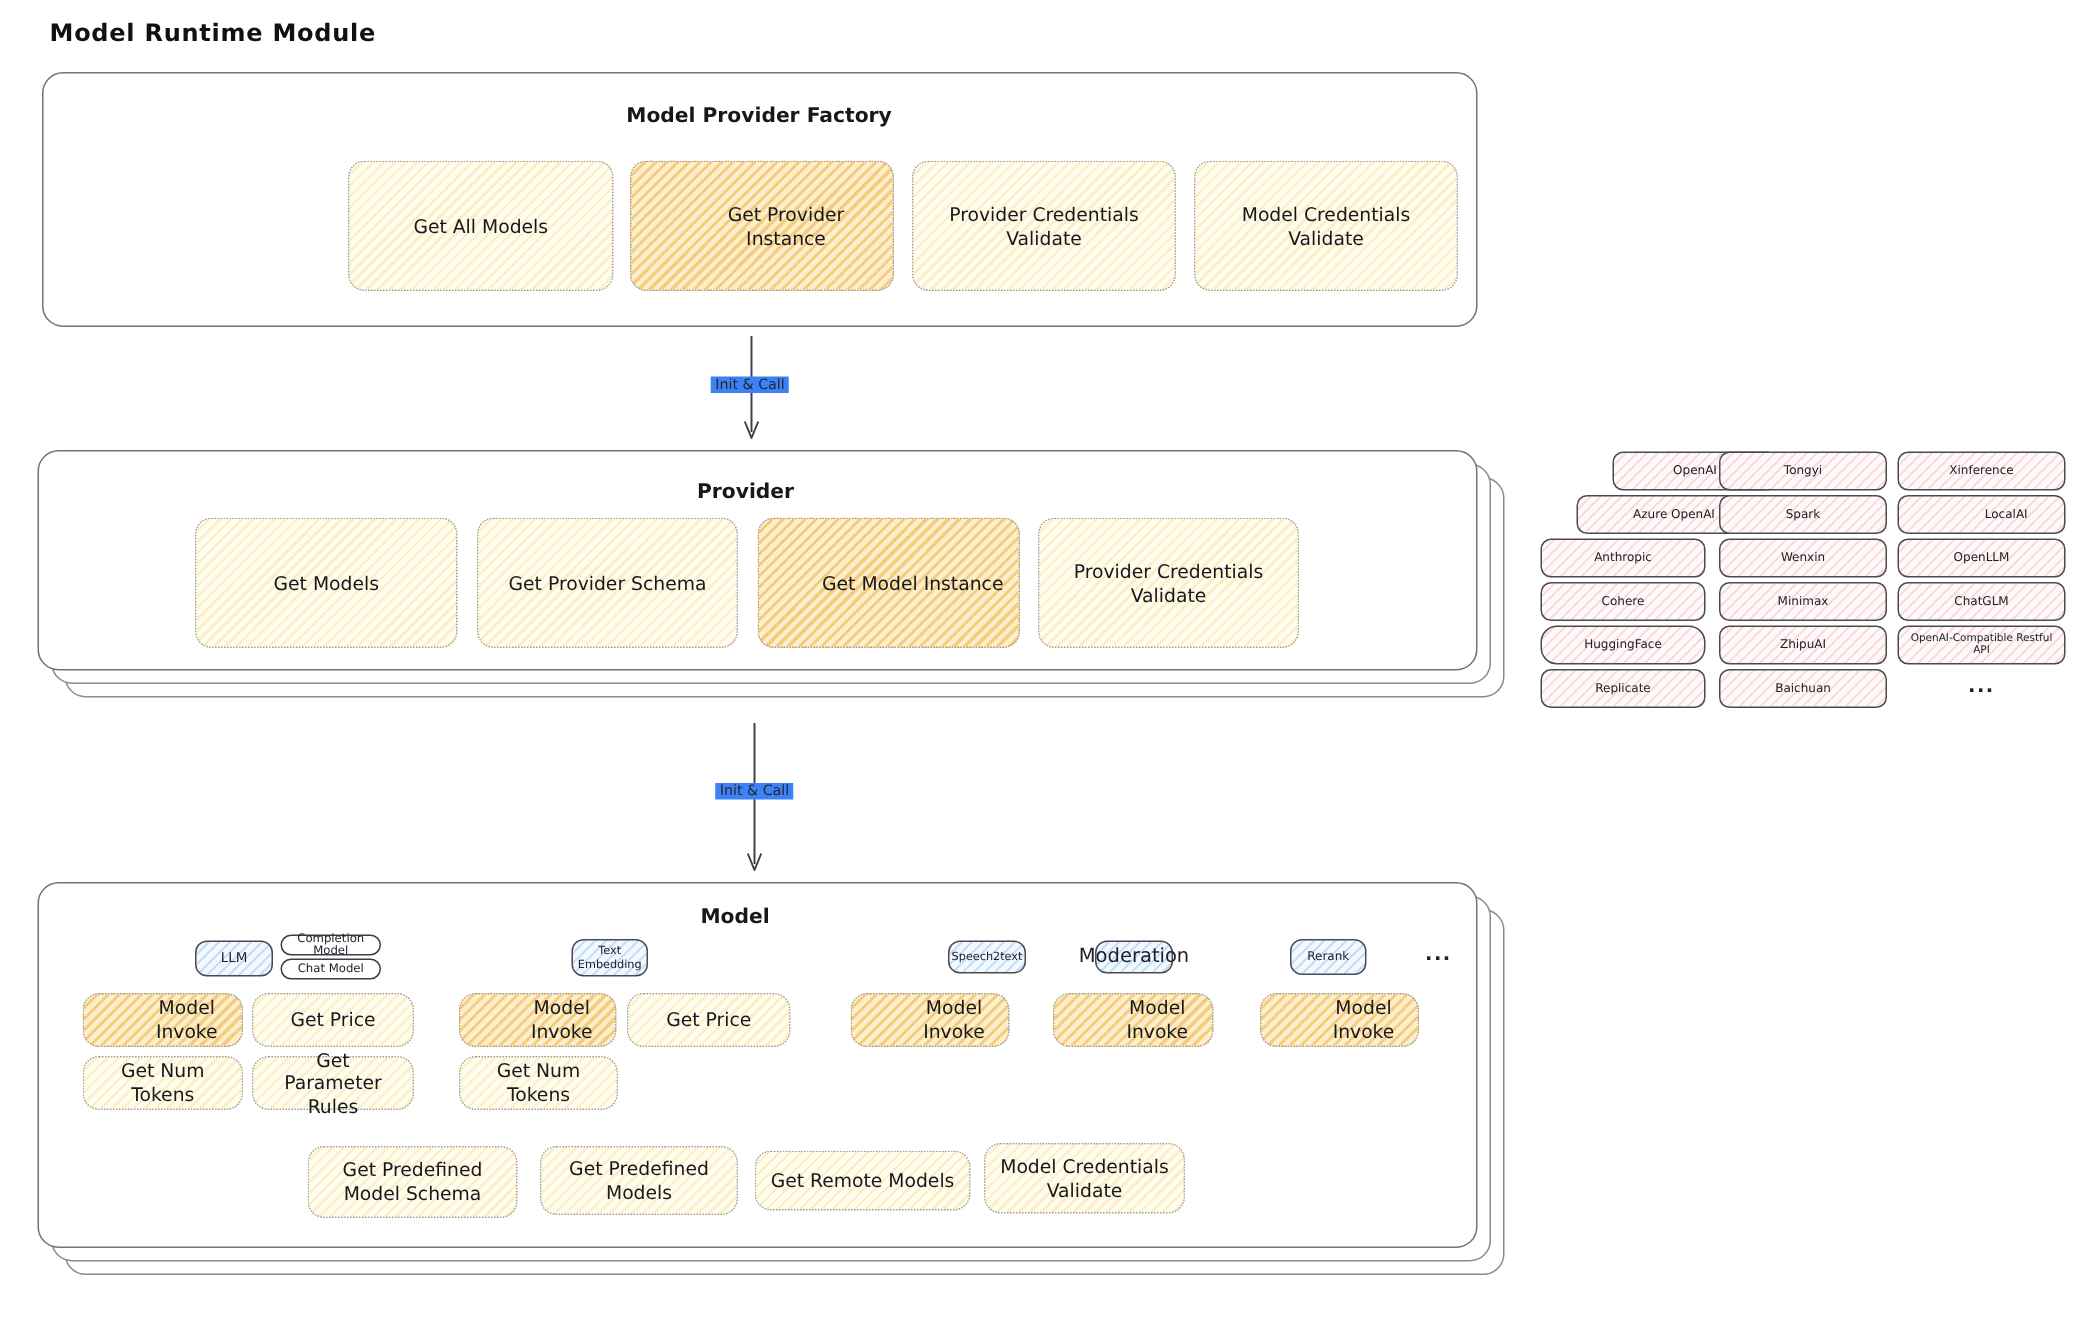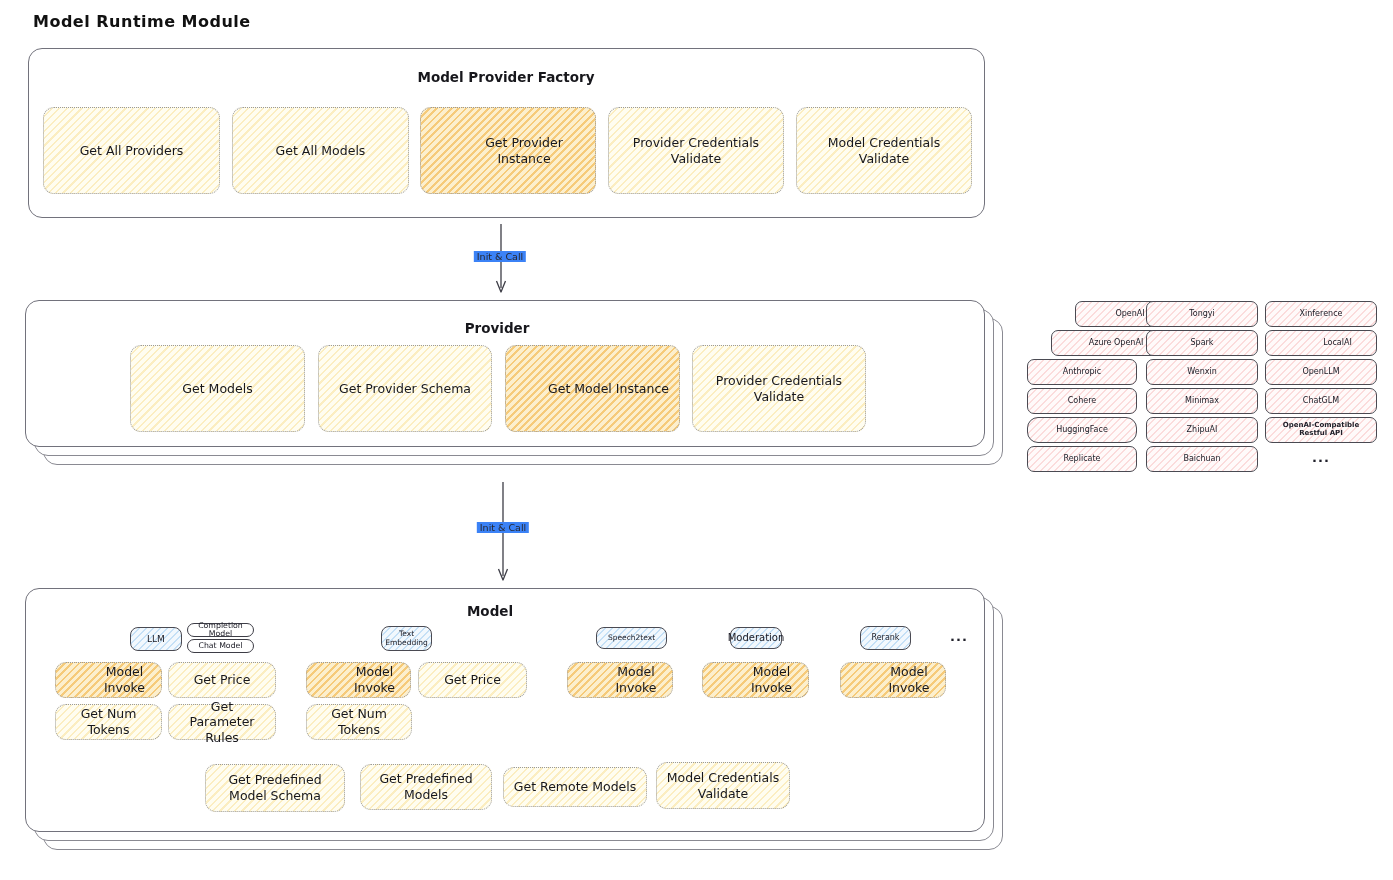--- a/index.html
+++ b/index.html
@@ -61,21 +61,20 @@
 </head>
 <body>
 
 <div id="canvas">
 
   <div class="abs page-title" style="left:33px; top:12px;">Model Runtime Module</div>
 
   <div class="bigbox" style="left:28px; top:48px; width:957px; height:170px;"></div>
   <div class="bigbox-title" style="left:506px; top:69px;">Model Provider Factory</div>
 
-  <div class="ybox" style="left:43px;  top:107px; width:177px; height:87px;">Get All Providers</div>
   <div class="ybox" style="left:232px; top:107px; width:177px; height:87px;">Get All Models</div>
   <div class="ybox hi" style="left:420px; top:107px; width:176px; height:87px;">Get Provider Instance</div>
   <div class="ybox" style="left:608px; top:107px; width:176px; height:87px;">Provider Credentials Validate</div>
   <div class="ybox" style="left:796px; top:107px; width:176px; height:87px;">Model Credentials Validate</div>
 
   <svg class="arrow-svg" style="left:493px; top:224px; width:16px; height:72px;">
     <line x1="8" y1="0" x2="8" y2="64" stroke="#3d3d46" stroke-width="1.3"></line>
     <path d="M3.5 57 L8 68 L12.5 57" fill="none" stroke="#3d3d46" stroke-width="1.3" stroke-linejoin="round"></path>
   </svg>
   <div class="arrow-label" style="left:500px; top:251px;">Init &amp; Call</div>
@@ -101,21 +100,21 @@
   <div class="pbox" style="left:1146px; top:330px; width:112px; height:26px;">Spark</div>
   <div class="pbox" style="left:1146px; top:359px; width:112px; height:26px;">Wenxin</div>
   <div class="pbox" style="left:1146px; top:388px; width:112px; height:26px;">Minimax</div>
   <div class="pbox" style="left:1146px; top:417px; width:112px; height:26px;">ZhipuAI</div>
   <div class="pbox" style="left:1146px; top:446px; width:112px; height:26px;">Baichuan</div>
 
   <div class="pbox" style="left:1265px; top:301px; width:112px; height:26px;">Xinference</div>
   <div class="pbox" style="left:1265px; top:330px; width:112px; height:26px;padding-left:36px;">LocalAI</div>
   <div class="pbox" style="left:1265px; top:359px; width:112px; height:26px;">OpenLLM</div>
   <div class="pbox" style="left:1265px; top:388px; width:112px; height:26px;">ChatGLM</div>
-  <div class="pbox" style="left:1265px; top:417px; width:112px; height:26px; font-size:7px;font-weight:bold;">OpenAI-Compatible Restful API</div>
+  <div class="pbox" style="left:1265px; top:417px; width:112px; height:26px; font-size:7px;">OpenAI-Compatible Restful API</div>
   <div class="more-dots" style="left:1312px; top:450px;">...</div>
 
   <svg class="arrow-svg" style="left:495px; top:482px; width:16px; height:102px;">
     <line x1="8" y1="0" x2="8" y2="94" stroke="#3d3d46" stroke-width="1.3"></line>
     <path d="M3.5 87 L8 98 L12.5 87" fill="none" stroke="#3d3d46" stroke-width="1.3" stroke-linejoin="round"></path>
   </svg>
   <div class="arrow-label" style="left:503px; top:522px;">Init &amp; Call</div>
 
   <div class="stack-layer" style="left:43px; top:606px; width:960px; height:244px;"></div>
   <div class="stack-layer" style="left:34px; top:597px; width:960px; height:244px;"></div>
@@ -128,24 +127,24 @@
   <div class="ybox hi" style="left:55px; top:662px; width:107px; height:36px;">Model Invoke</div>
   <div class="ybox" style="left:168px; top:662px; width:108px; height:36px;">Get Price</div>
   <div class="ybox" style="left:55px; top:704px; width:107px; height:36px;">Get Num Tokens</div>
   <div class="ybox" style="left:168px; top:704px; width:108px; height:36px;">Get Parameter Rules</div>
 
   <div class="bluetab" style="left:381px; top:626px; width:51px; height:25px; font-size:7.5px;">Text Embedding</div>
   <div class="ybox hi" style="left:306px; top:662px; width:105px; height:36px;">Model Invoke</div>
   <div class="ybox" style="left:418px; top:662px; width:109px; height:36px;">Get Price</div>
   <div class="ybox" style="left:306px; top:704px; width:106px; height:36px;">Get Num Tokens</div>
 
-  <div class="bluetab" style="left:596px; top:627px; width:71px; height:22px; font-size:7.5px;">Speech2text</div>
+  <div class="bluetab" style="left:632px; top:627px; width:52px; height:22px; font-size:7.5px;">Speech2text</div>
   <div class="ybox hi" style="left:567px; top:662px; width:106px; height:36px;">Model Invoke</div>
 
-  <div class="bluetab" style="left:730px; top:627px; width:52px; height:22px; font-size:10px;">Moderation</div>
+  <div class="bluetab" style="left:730px; top:627px; width:52px; height:22px; font-size:13px;">Moderation</div>
   <div class="ybox hi" style="left:702px; top:662px; width:107px; height:36px;">Model Invoke</div>
 
   <div class="bluetab" style="left:860px; top:626px; width:51px; height:24px; font-size:8px;">Rerank</div>
   <div class="ybox hi" style="left:840px; top:662px; width:106px; height:36px;">Model Invoke</div>
 
   <div class="more-dots" style="left:950px; top:629px;">...</div>
 
   <div class="ybox" style="left:205px; top:764px; width:140px; height:48px;">Get Predefined Model Schema</div>
   <div class="ybox" style="left:360px; top:764px; width:132px; height:46px;">Get Predefined Models</div>
   <div class="ybox" style="left:503px; top:767px; width:144px; height:40px;">Get Remote Models</div>

